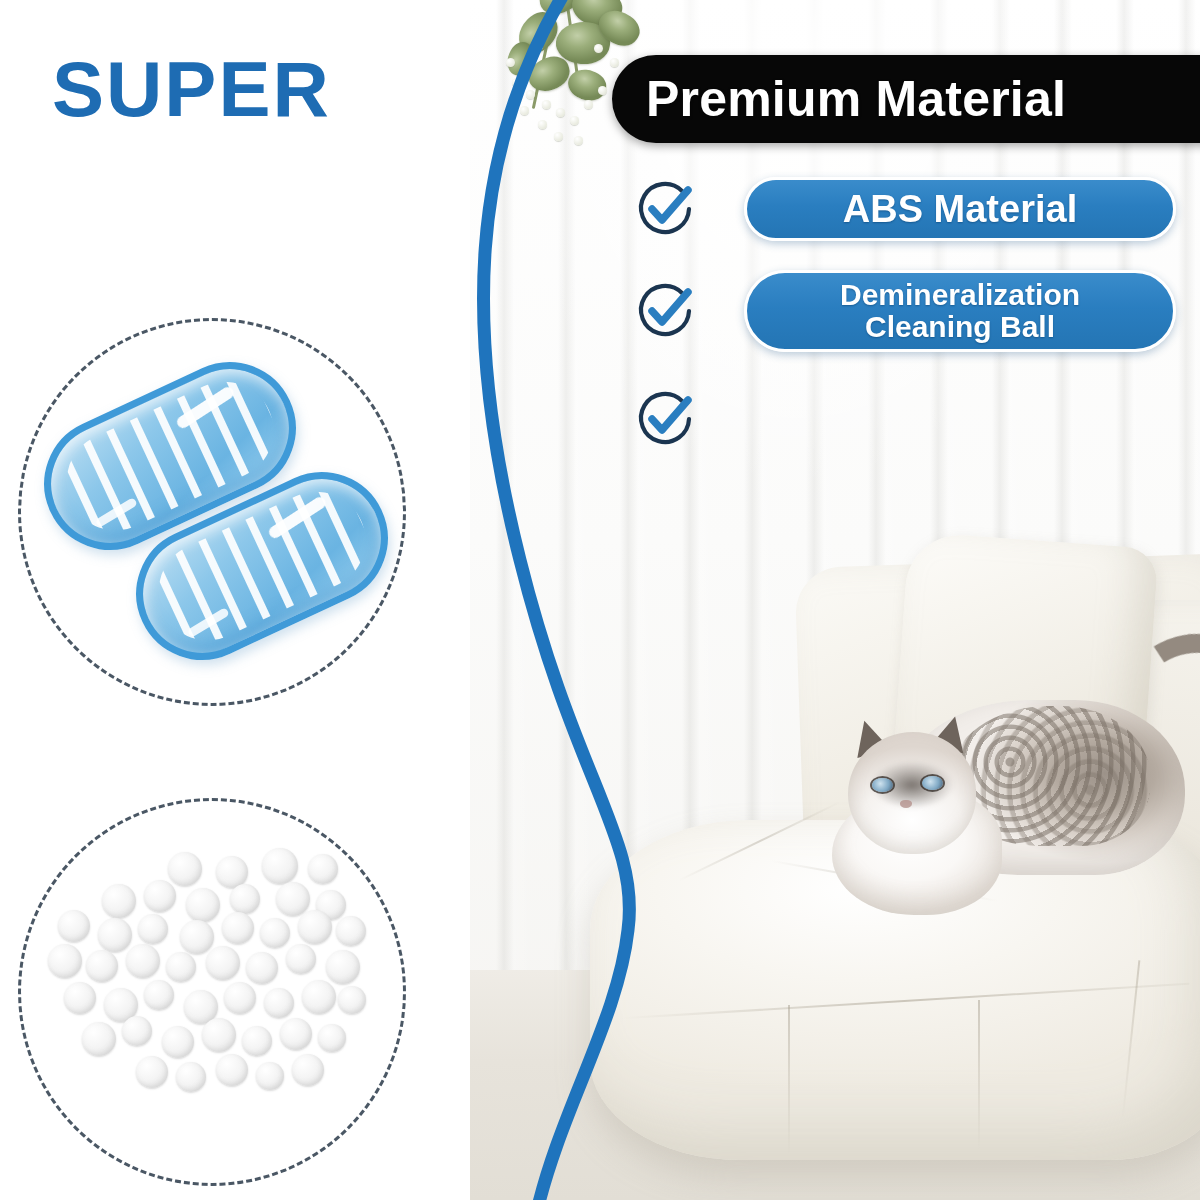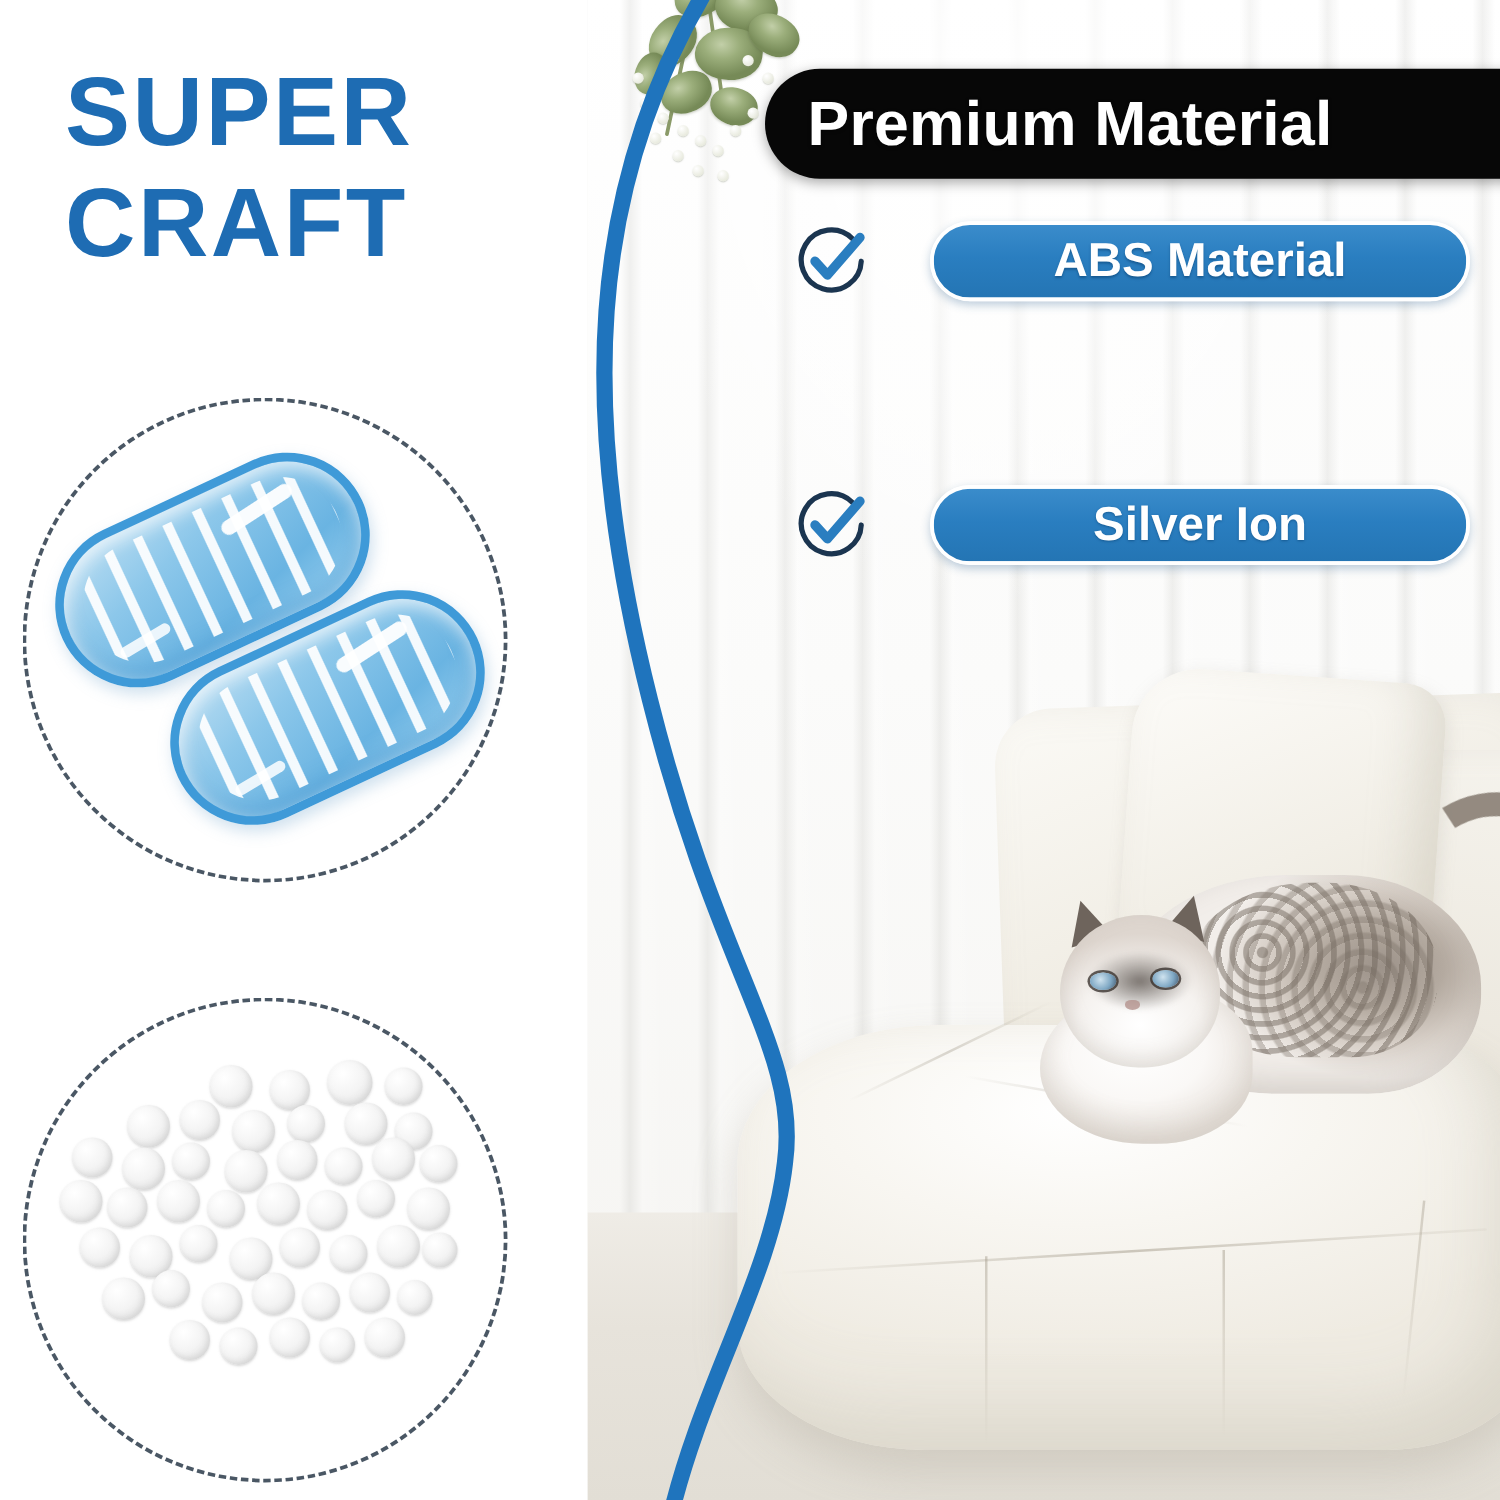--- a/index.html
+++ b/index.html
@@ -362,21 +362,20 @@
       <div class="bud" style="left:36px;top:60px;"></div>
     </div>
   </div>
 
   <svg class="divider" viewBox="0 0 1200 1200">
     <path d="M 566 -10 C 470 150, 462 330, 520 560 C 575 780, 640 840, 628 930 C 618 1020, 560 1110, 536 1215" fill="none" stroke="#1f74bd" stroke-width="13" stroke-linecap="round"></path>
   </svg>
 
   <div class="headline">
     <span>SUPER</span>
-    <span class="l2">CRAFT</span>
   </div>
 
   <div class="dash-circle top"></div>
   <div class="capsule c1">
     <div class="ribs"></div>
     <div class="gloss"></div>
     <div class="gloss2"></div>
   </div>
   <div class="capsule c2">
     <div class="ribs"></div>
@@ -443,26 +442,35 @@
       <svg viewBox="0 0 62 62" width="62" height="62">
         <path d="M48 13 A24 24 0 1 0 55 31" fill="none" stroke="#1b3550" stroke-width="4.2" stroke-linecap="round"></path>
         <path d="M18 31 L28 42 L54 12" fill="none" stroke="#2a7ec0" stroke-width="7.5" stroke-linecap="round" stroke-linejoin="round"></path>
       </svg>
     </span>
     <span class="pill">
       <span>ABS Material</span>
     </span>
   </div>
 
+  <div class="feature f2">
+    <span class="check-wrap">
+      <svg viewBox="0 0 62 62" width="62" height="62">
+        <path d="M48 13 A24 24 0 1 0 55 31" fill="none" stroke="#1b3550" stroke-width="4.2" stroke-linecap="round"></path>
+        <path d="M18 31 L28 42 L54 12" fill="none" stroke="#2a7ec0" stroke-width="7.5" stroke-linecap="round" stroke-linejoin="round"></path>
+      </svg>
+    </span>
+    <span class="pill">
+      <span>Demineralization</span>
+      <span>Cleaning Ball</span>
+    </span>
+  </div>
 
   <div class="feature f3">
     <span class="check-wrap">
       <svg viewBox="0 0 62 62" width="62" height="62">
         <path d="M48 13 A24 24 0 1 0 55 31" fill="none" stroke="#1b3550" stroke-width="4.2" stroke-linecap="round"></path>
         <path d="M18 31 L28 42 L54 12" fill="none" stroke="#2a7ec0" stroke-width="7.5" stroke-linecap="round" stroke-linejoin="round"></path>
       </svg>
     </span>
-    <span class="pill">
-      <span>Silver Ion</span>
-    </span>
   </div>
 
 </div>
 
 </body></html>

